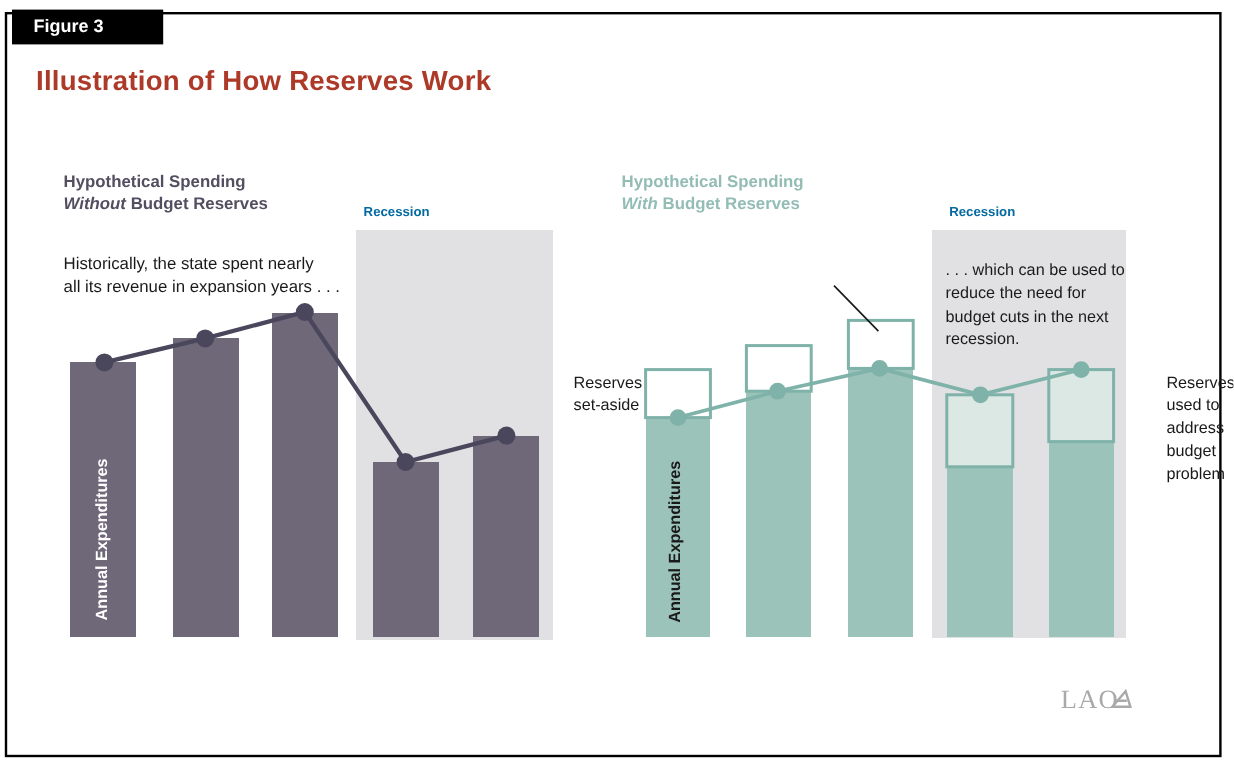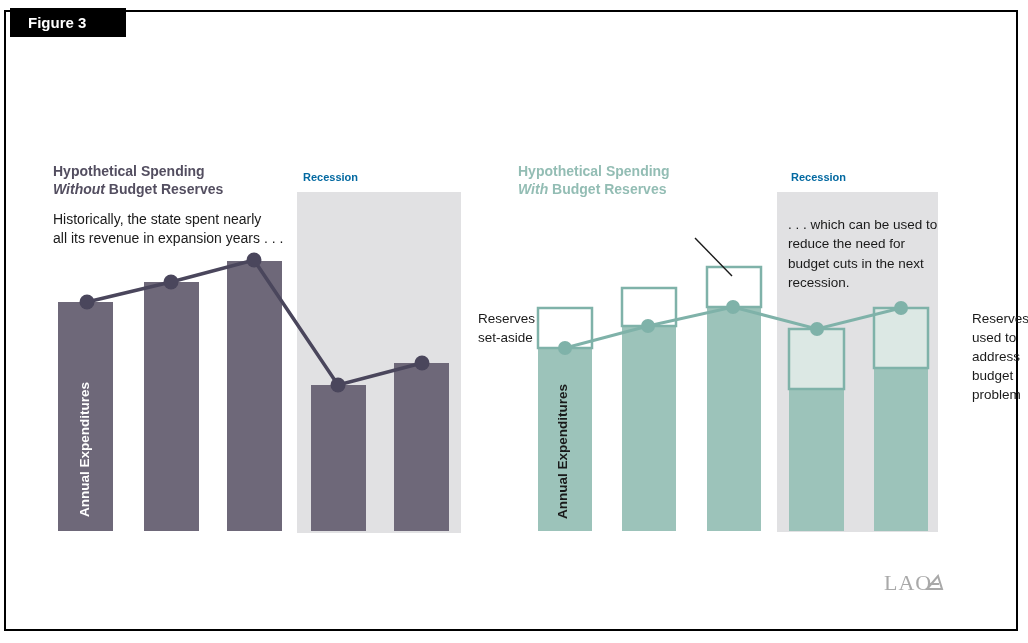--- a/index.html
+++ b/index.html
@@ -1,24 +1,24 @@
 <!DOCTYPE html>
 <html><head>
 <meta charset="utf-8">
 <style>
   html,body{margin:0;padding:0;background:#ffffff;}
   #page{position:relative;width:1028px;height:643px;background:#ffffff;
         font-family:"Liberation Sans",sans-serif;overflow:hidden;}
   .abs{position:absolute;}
   #frame{left:4px;top:10px;width:1014px;height:621px;border:2px solid #000;box-sizing:border-box;}
-  #figure-tab{left:10px;top:8px;width:116px;height:29px;background:#000;color:#fff;
+  #figure-tab{left:10px;top:8px;width:126px;height:29px;background:#000;color:#fff;
               font-size:15px;font-weight:bold;line-height:29px;padding-left:18px;box-sizing:border-box;}
   #page-title{left:30px;top:54px;font-size:23px;font-weight:bold;color:#ad3a28;letter-spacing:0.2px;}
   #charts-canvas{left:0;top:0;}
-  .chart-heading{font-size:14px;font-weight:bold;line-height:1.28;margin-top:20px;}
+  .chart-heading{font-size:14px;font-weight:bold;line-height:1.28;}
   .chart-heading em{font-style:italic;font-weight:bold;}
   #left-heading{left:53px;top:143px;color:#534e60;}
   #right-heading{left:518px;top:143px;color:#93bdb4;}
   .annotation{font-size:14px;line-height:1.36;color:#1a1a1a;white-space:pre-line;}
   #left-annotation{left:53px;top:210px;}
   #right-annotation{left:518px;top:199px;}
   .recession-label{font-size:11px;font-weight:bold;color:#0369a1;}
   #left-recession-label{left:303px;top:171px;}
   #right-recession-label{left:791px;top:171px;}
   .recession-note{font-size:13.5px;line-height:1.44;color:#1a1a1a;width:150px;}
@@ -71,20 +71,21 @@
       <circle cx="648" cy="326" r="7" fill="#7fb2a9"></circle>
       <circle cx="733" cy="307" r="7" fill="#7fb2a9"></circle>
       <circle cx="817" cy="329" r="7" fill="#7fb2a9"></circle>
       <circle cx="901" cy="308" r="7" fill="#7fb2a9"></circle>
     </svg>
 
   <div id="figure-tab" class="abs">
     <span>Figure 3</span>
   </div>
 
+  <div id="page-title" class="abs">Illustration of How Reserves Work</div>
 
   <div id="left-heading" class="abs chart-heading">
     <span>Hypothetical Spending</span><br>
     <em>Without</em><span> Budget Reserves</span>
   </div>
 
   <div id="left-annotation" class="abs annotation">Historically, the state spent nearly
 all its revenue in expansion years . . .</div>
 
   <div id="left-recession-label" class="abs recession-label">Recession</div>

